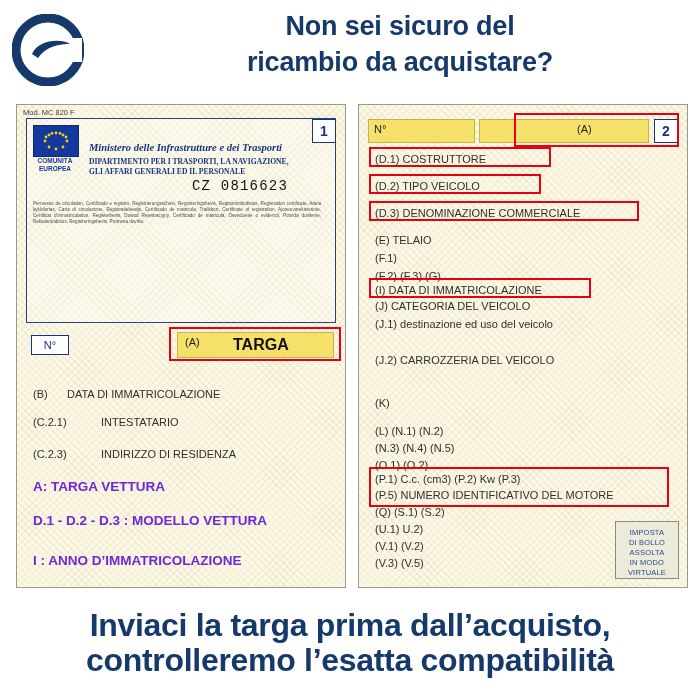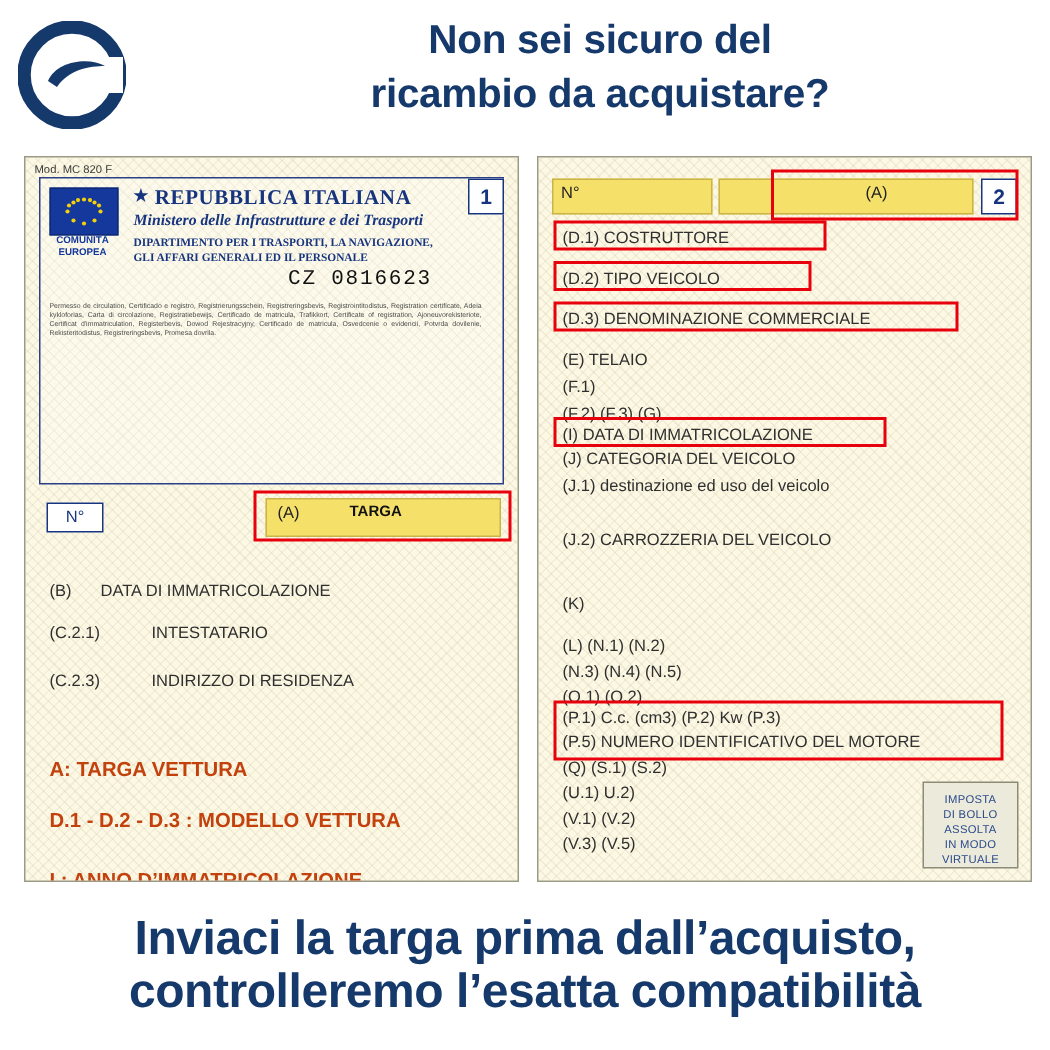--- a/index.html
+++ b/index.html
@@ -129,27 +129,26 @@
     text-align:center;line-height:18px;background:#fff;
   }
   .targa-band{
     position:absolute;left:160px;top:227px;width:155px;height:24px;
     background:#f5e06a;border:1px solid #c9b44b;
   }
   .targa-a{
     position:absolute;left:168px;top:231px;color:#222;font-size:11px;
   }
   .targa-txt{
-    position:absolute;left:216px;top:231px;color:#111;font-size:10px;font-weight:bold;
+    position:absolute;left:216px;top:231px;color:#111;font-size:16px;font-weight:bold;
   }
   
   .promo{
-    position:absolute;color:#c2410c;font-weight:bold;font-size:13.5px;
+    position:absolute;color:#6d28d9;font-weight:bold;font-size:13.5px;
     white-space:nowrap;
-    margin-top:26px;
   }
   
   .r-nbox{
     position:absolute;left:9px;top:14px;width:105px;height:22px;
     background:#f5e06a;border:1px solid #c9b44b;
   }
   .r-n{
     position:absolute;left:15px;top:18px;color:#222;font-size:11px;
   }
   .r-aband{
@@ -212,24 +211,20 @@
           <circle cx="26" cy="7.4" r="1.4"></circle>
             <circle cx="18" cy="7.4" r="1.4"></circle>
           <circle cx="32" cy="11" r="1.4"></circle>
             <circle cx="12" cy="11" r="1.4"></circle>
         </g>
       </svg>
     </div>
   </div>
   <div class="eu-text">COMUNITÀ EUROPEA</div>
 
-  <div class="rep-title">
-    <span class="star">★</span>
-    <span>REPUBBLICA ITALIANA</span>
-  </div>
   <div class="min-line">Ministero delle Infrastrutture e dei Trasporti</div>
   <div class="dept-line">
     DIPARTIMENTO PER I TRASPORTI, LA NAVIGAZIONE,<br>GLI AFFARI GENERALI ED IL PERSONALE
   </div>
   <div class="num-box">1</div>
 
   <div class="carta-num">CZ 0816623</div>
   <div class="microtext">Permesso de circulation, Certificado e registro, Registrierungsschein, Registreringsbevis, Registrointitodistus, Registration certificate, Adeia kykloforias, Carta di circolazione, Registratiebewijs, Certificado de matricula, Trafikkort, Certificate of registration, Ajoneuvorekisteriote, Certificat d'immatriculation, Registerbevis, Dowod Rejestracyjny, Certificado de matricula, Osvedcenie o evidencii, Potvrda dovilenie, Rekisteritodistus, Registreringsbevis, Promesa dovrila.</div>
 
   <div class="n-label">N°</div>

